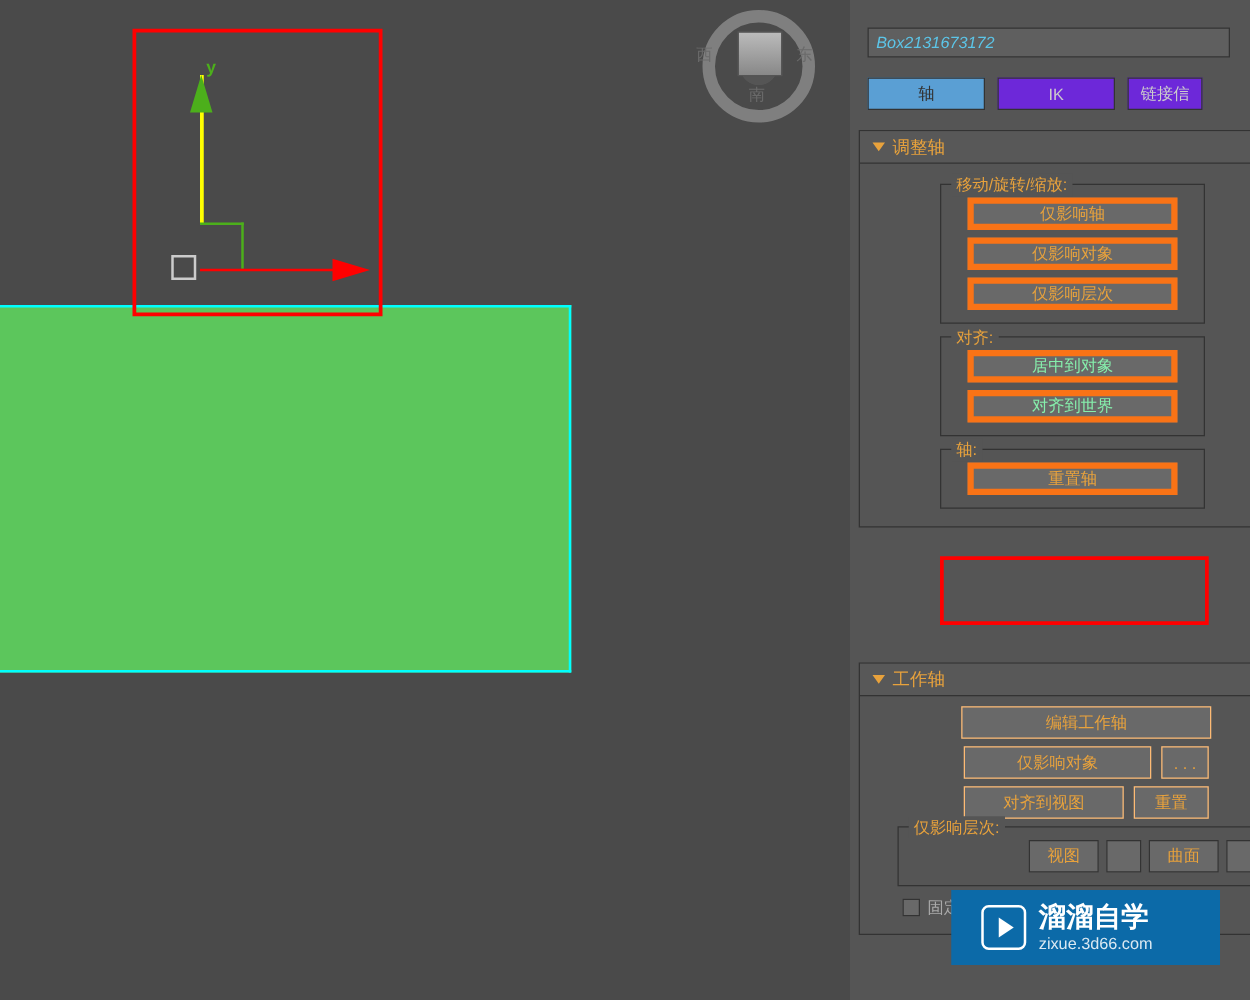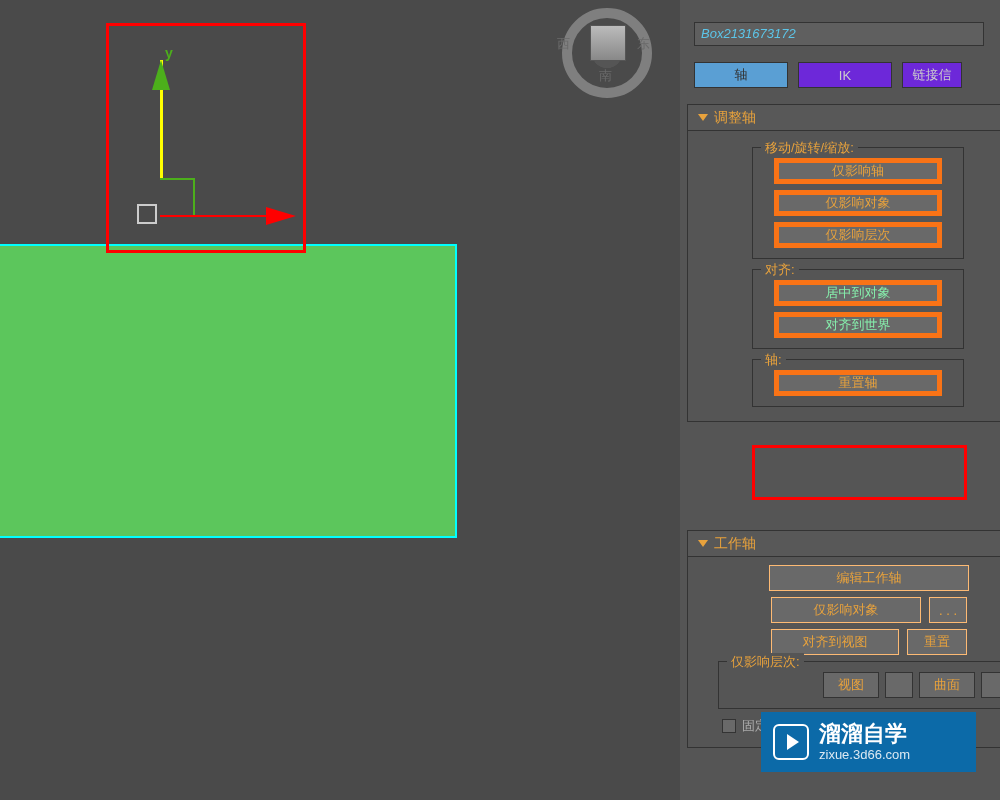--- a/index.html
+++ b/index.html
@@ -315,21 +315,21 @@
     }
     .watermark {
       position: absolute;
       right: 24px;
       bottom: 28px;
       width: 215px;
       height: 60px;
       background: #0c6aa8;
       display: flex;
       align-items: center;
-      padding: 0 12px;
+      padding: 0 24px;
       gap: 10px;
     }
     .wm-icon {
       width: 36px;
       height: 36px;
       border: 2px solid #fff;
       border-radius: 6px;
       display: flex;
       align-items: center;
       justify-content: center;

